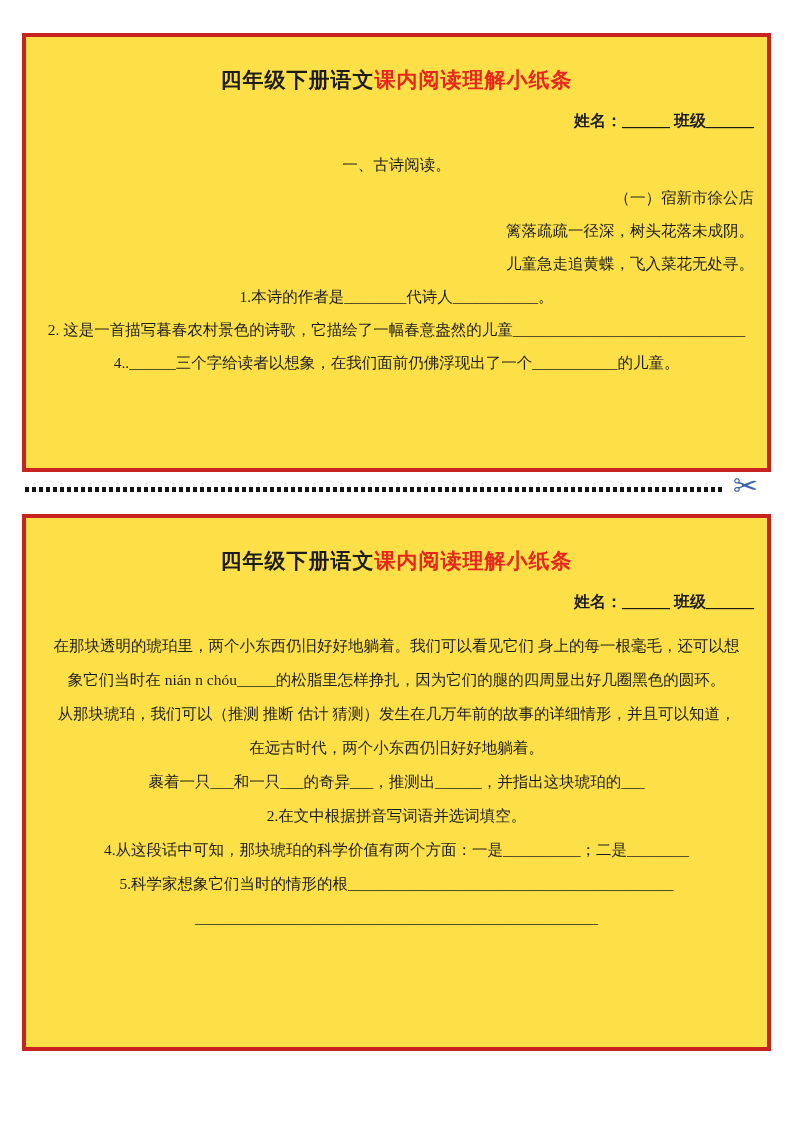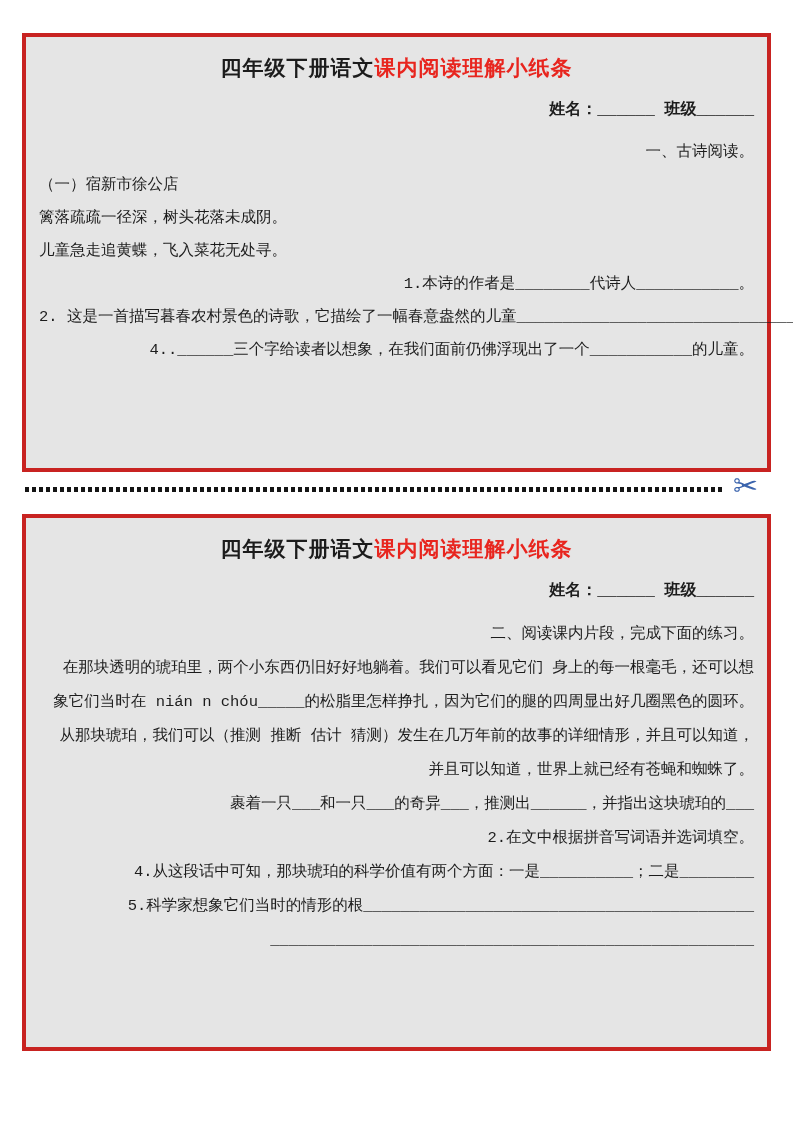--- a/index.html
+++ b/index.html
@@ -14,23 +14,22 @@
     font-family: "Liberation Serif", serif;
     color: #1c1c1c;
     overflow: hidden;
   }
   .slip {
     position: absolute;
     left: 22px;
     width: 749px;
     box-sizing: border-box;
     border: 4px solid #c82321;
-    background: #e5e5e5;
-    padding: 0 13px;
-    font-family: Liberation Mono, monospace;
+    background: #fde047;
+    padding: 12px 13px;
   }
   #slip1 { top: 33px;  height: 439px; }
   #slip2 { top: 514px; height: 537px; }
 
   .slip-title {
     margin-top: 17px;
     text-align: center;
     font-size: 21px;
     font-weight: bold;
     letter-spacing: 1px;
@@ -47,24 +46,24 @@
   }
 
   .lines {
     margin-top: 16px;
     font-size: 15.5px;
   }
   .line {
     height: 33px;
     line-height: 33px;
     white-space: nowrap;
-    text-align: right;
+    text-align: center;
   }
   #slip2 .line { height: 34px; line-height: 34px; }
-  .center { text-align: left; }
+  .center { text-align: right; }
 
   .cutline {
     position: absolute;
     top: 487px;
     left: 25px;
     width: 698px;
     height: 5px;
     background: repeating-linear-gradient(90deg, #141414 0 4px, transparent 4px 7px);
   }
   .scissors {
@@ -98,24 +97,23 @@
 
 <div class="cutline"></div>
 <div class="scissors">✂</div>
 
 <div class="slip" id="slip2">
   <div class="slip-title">
     <span>四年级下册语文</span><span class="title-red">课内阅读理解小纸条</span>
   </div>
   <div class="name-line">姓名：______  班级______</div>
   <div class="lines">
-    <div class="line">二、阅读课内片段，完成下面的练习。</div>
     <div class="line">在那块透明的琥珀里，两个小东西仍旧好好地躺着。我们可以看见它们 身上的每一根毫毛，还可以想</div>
     <div class="line">象它们当时在 nián n chóu_____的松脂里怎样挣扎，因为它们的腿的四周显出好几圈黑色的圆环。</div>
     <div class="line">从那块琥珀，我们可以（推测 推断 估计 猜测）发生在几万年前的故事的详细情形，并且可以知道，</div>
-    <div class="line">并且可以知道，世界上就已经有苍蝇和蜘蛛了。</div>
+    <div class="line">在远古时代，两个小东西仍旧好好地躺着。</div>
     <div class="line">裹着一只___和一只___的奇异___，推测出______，并指出这块琥珀的___</div>
     <div class="line">2.在文中根据拼音写词语并选词填空。</div>
     <div class="line">4.从这段话中可知，那块琥珀的科学价值有两个方面：一是__________；二是________</div>
     <div class="line">5.科学家想象它们当时的情形的根__________________________________________</div>
     <div class="line">____________________________________________________</div>
   </div>
 </div>
 
 </body></html>

